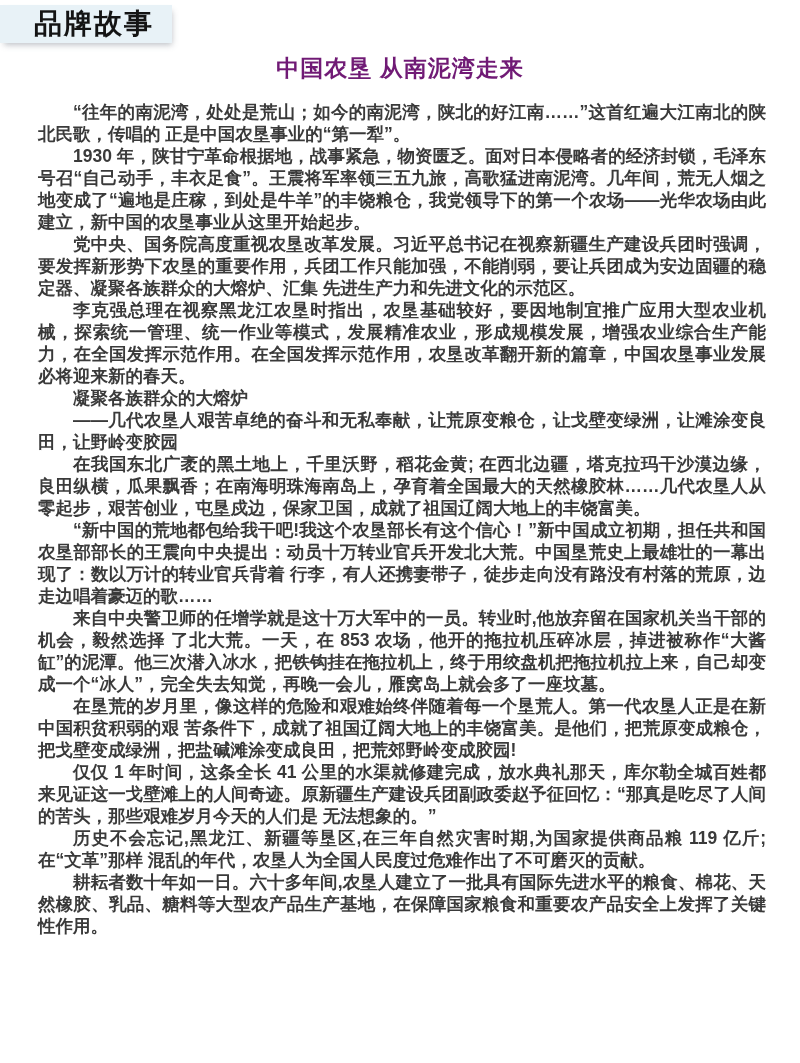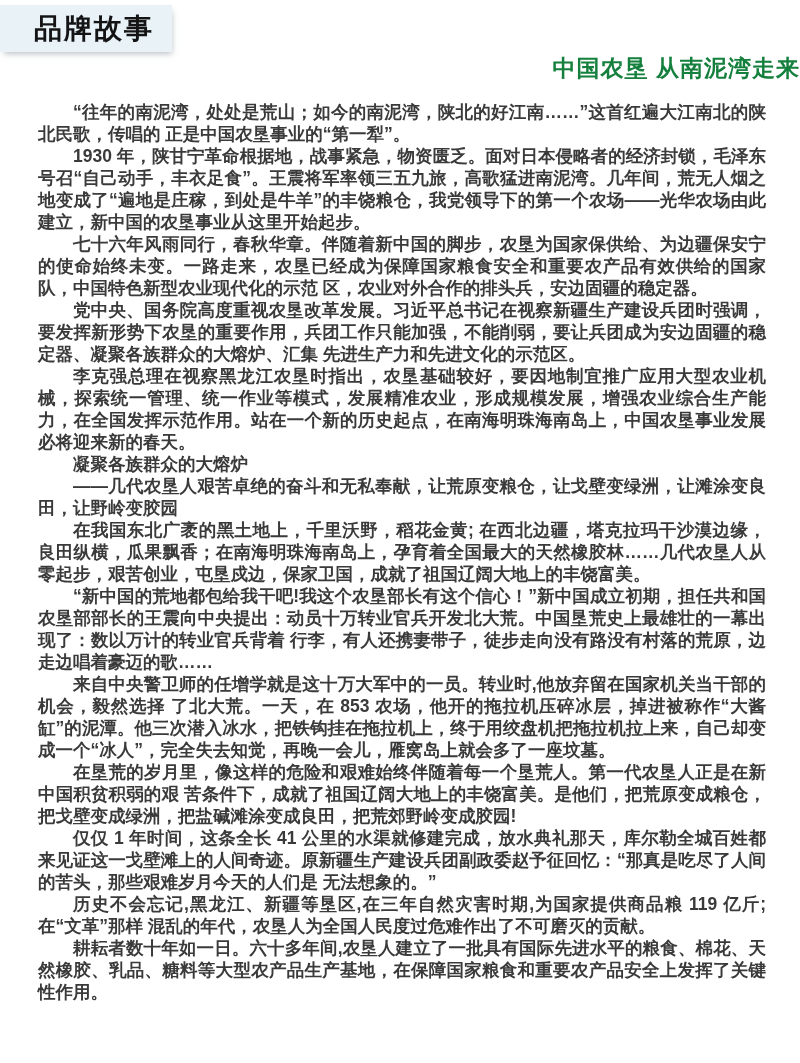--- a/index.html
+++ b/index.html
@@ -10,45 +10,45 @@
     background: #ffffff;
     font-family: "Liberation Sans", sans-serif;
     position: relative;
     overflow: hidden;
   }
   .brand-tab {
     position: absolute;
     left: 0;
     top: 5px;
     width: 172px;
-    height: 47px;
+    height: 38px;
     background: #e8f2f7;
     display: flex;
     align-items: center;
     justify-content: center;
     padding-left: 16px;
     box-shadow: 2px 4px 6px -2px rgba(110, 120, 130, 0.45);
   }
   .brand-tab-label {
     font-family: "Liberation Serif", "DejaVu Serif", serif;
     font-weight: 700;
     font-size: 28px;
     color: #141414;
     letter-spacing: 2px;
     white-space: nowrap;
   }
   .article-title {
     position: absolute;
     top: 53px;
     left: 0;
     width: 100%;
-    text-align: right;
+    text-align: center;
     font-size: 23px;
     font-weight: 700;
-    color: #15803d;
+    color: #701a75;
     letter-spacing: 1px;
   }
   .article {
     position: absolute;
     top: 101px;
     left: 38px;
     width: 728px;
     font-size: 17.5px;
     line-height: 22px;
     color: #3a3a3a;
@@ -65,23 +65,22 @@
 
 <div class="brand-tab">
   <span class="brand-tab-label">品牌故事</span>
 </div>
 
 <h1 class="article-title">中国农垦 从南泥湾走来</h1>
 
 <div class="article">
   <p>“往年的南泥湾，处处是荒山；如今的南泥湾，陕北的好江南……”这首红遍大江南北的陕北民歌，传唱的 正是中国农垦事业的“第一犁”。</p>
   <p>1930 年，陕甘宁革命根据地，战事紧急，物资匮乏。面对日本侵略者的经济封锁，毛泽东号召“自己动手，丰衣足食”。王震将军率领三五九旅，高歌猛进南泥湾。几年间，荒无人烟之地变成了“遍地是庄稼，到处是牛羊”的丰饶粮仓，我党领导下的第一个农场——光华农场由此建立，新中国的农垦事业从这里开始起步。</p>
-  <p>七十六年风雨同行，春秋华章。伴随着新中国的脚步，农垦为国家保供给、为边疆保安宁的使命始终未变。一路走来，农垦已经成为保障国家粮食安全和重要农产品有效供给的国家队，中国特色新型农业现代化的示范 区，农业对外合作的排头兵，安边固疆的稳定器。</p>
   <p>党中央、国务院高度重视农垦改革发展。习近平总书记在视察新疆生产建设兵团时强调，要发挥新形势下农垦的重要作用，兵团工作只能加强，不能削弱，要让兵团成为安边固疆的稳定器、凝聚各族群众的大熔炉、汇集 先进生产力和先进文化的示范区。</p>
-  <p>李克强总理在视察黑龙江农垦时指出，农垦基础较好，要因地制宜推广应用大型农业机械，探索统一管理、统一作业等模式，发展精准农业，形成规模发展，增强农业综合生产能力，在全国发挥示范作用。站在一个新的历史起点，在南海明珠海南岛上，中国农垦事业发展必将迎来新的春天。</p>
+  <p>李克强总理在视察黑龙江农垦时指出，农垦基础较好，要因地制宜推广应用大型农业机械，探索统一管理、统一作业等模式，发展精准农业，形成规模发展，增强农业综合生产能力，在全国发挥示范作用。在全国发挥示范作用，农垦改革翻开新的篇章，中国农垦事业发展必将迎来新的春天。</p>
   <p>凝聚各族群众的大熔炉</p>
   <p>——几代农垦人艰苦卓绝的奋斗和无私奉献，让荒原变粮仓，让戈壁变绿洲，让滩涂变良田，让野岭变胶园</p>
   <p>在我国东北广袤的黑土地上，千里沃野，稻花金黄; 在西北边疆，塔克拉玛干沙漠边缘，良田纵横，瓜果飘香；在南海明珠海南岛上，孕育着全国最大的天然橡胶林……几代农垦人从零起步，艰苦创业，屯垦戍边，保家卫国，成就了祖国辽阔大地上的丰饶富美。</p>
   <p>“新中国的荒地都包给我干吧!我这个农垦部长有这个信心！”新中国成立初期，担任共和国农垦部部长的王震向中央提出：动员十万转业官兵开发北大荒。中国垦荒史上最雄壮的一幕出现了：数以万计的转业官兵背着 行李，有人还携妻带子，徒步走向没有路没有村落的荒原，边走边唱着豪迈的歌……</p>
   <p>来自中央警卫师的任增学就是这十万大军中的一员。转业时,他放弃留在国家机关当干部的机会，毅然选择 了北大荒。一天，在 853 农场，他开的拖拉机压碎冰层，掉进被称作“大酱缸”的泥潭。他三次潜入冰水，把铁钩挂在拖拉机上，终于用绞盘机把拖拉机拉上来，自己却变成一个“冰人”，完全失去知觉，再晚一会儿，雁窝岛上就会多了一座坟墓。</p>
   <p>在垦荒的岁月里，像这样的危险和艰难始终伴随着每一个垦荒人。第一代农垦人正是在新中国积贫积弱的艰 苦条件下，成就了祖国辽阔大地上的丰饶富美。是他们，把荒原变成粮仓，把戈壁变成绿洲，把盐碱滩涂变成良田，把荒郊野岭变成胶园!</p>
   <p>仅仅 1 年时间，这条全长 41 公里的水渠就修建完成，放水典礼那天，库尔勒全城百姓都来见证这一戈壁滩上的人间奇迹。原新疆生产建设兵团副政委赵予征回忆：“那真是吃尽了人间的苦头，那些艰难岁月今天的人们是 无法想象的。”</p>
   <p>历史不会忘记,黑龙江、新疆等垦区,在三年自然灾害时期,为国家提供商品粮 119 亿斤; 在“文革”那样 混乱的年代，农垦人为全国人民度过危难作出了不可磨灭的贡献。</p>
   <p>耕耘者数十年如一日。六十多年间,农垦人建立了一批具有国际先进水平的粮食、棉花、天然橡胶、乳品、糖料等大型农产品生产基地，在保障国家粮食和重要农产品安全上发挥了关键性作用。</p>
 </div>

